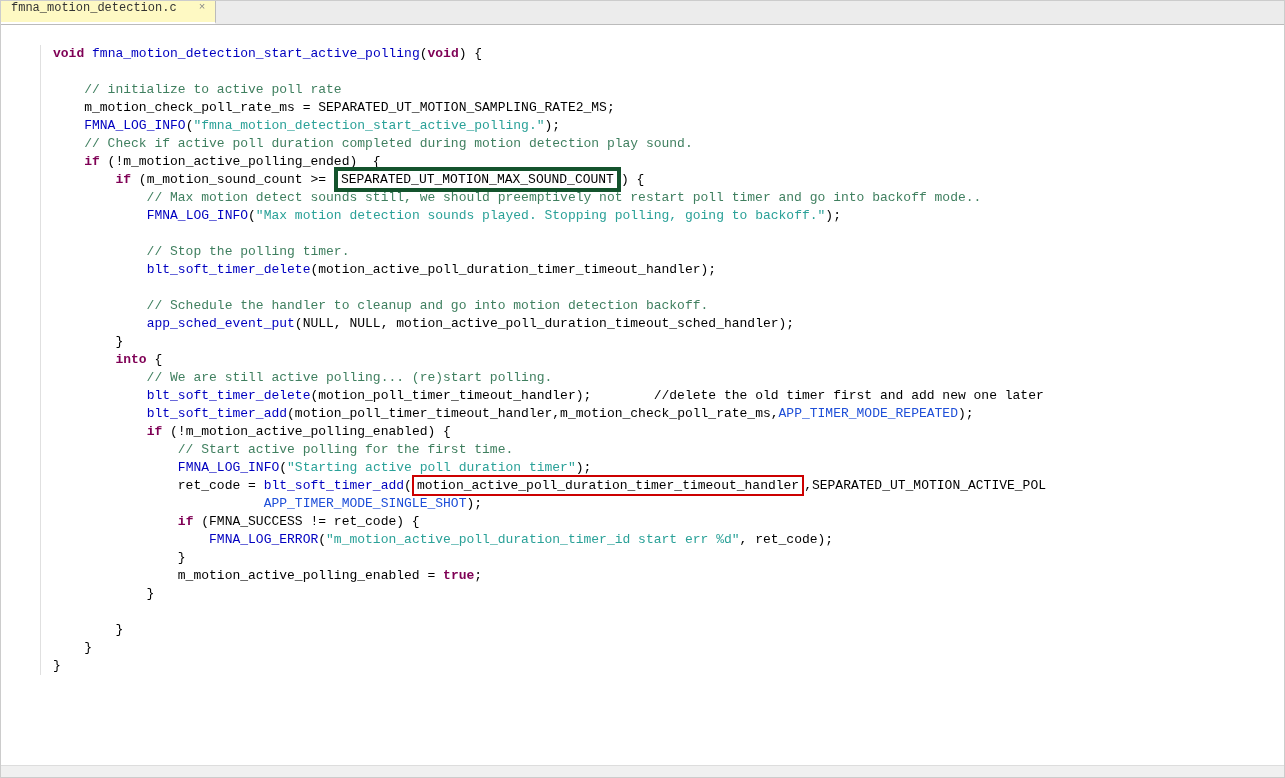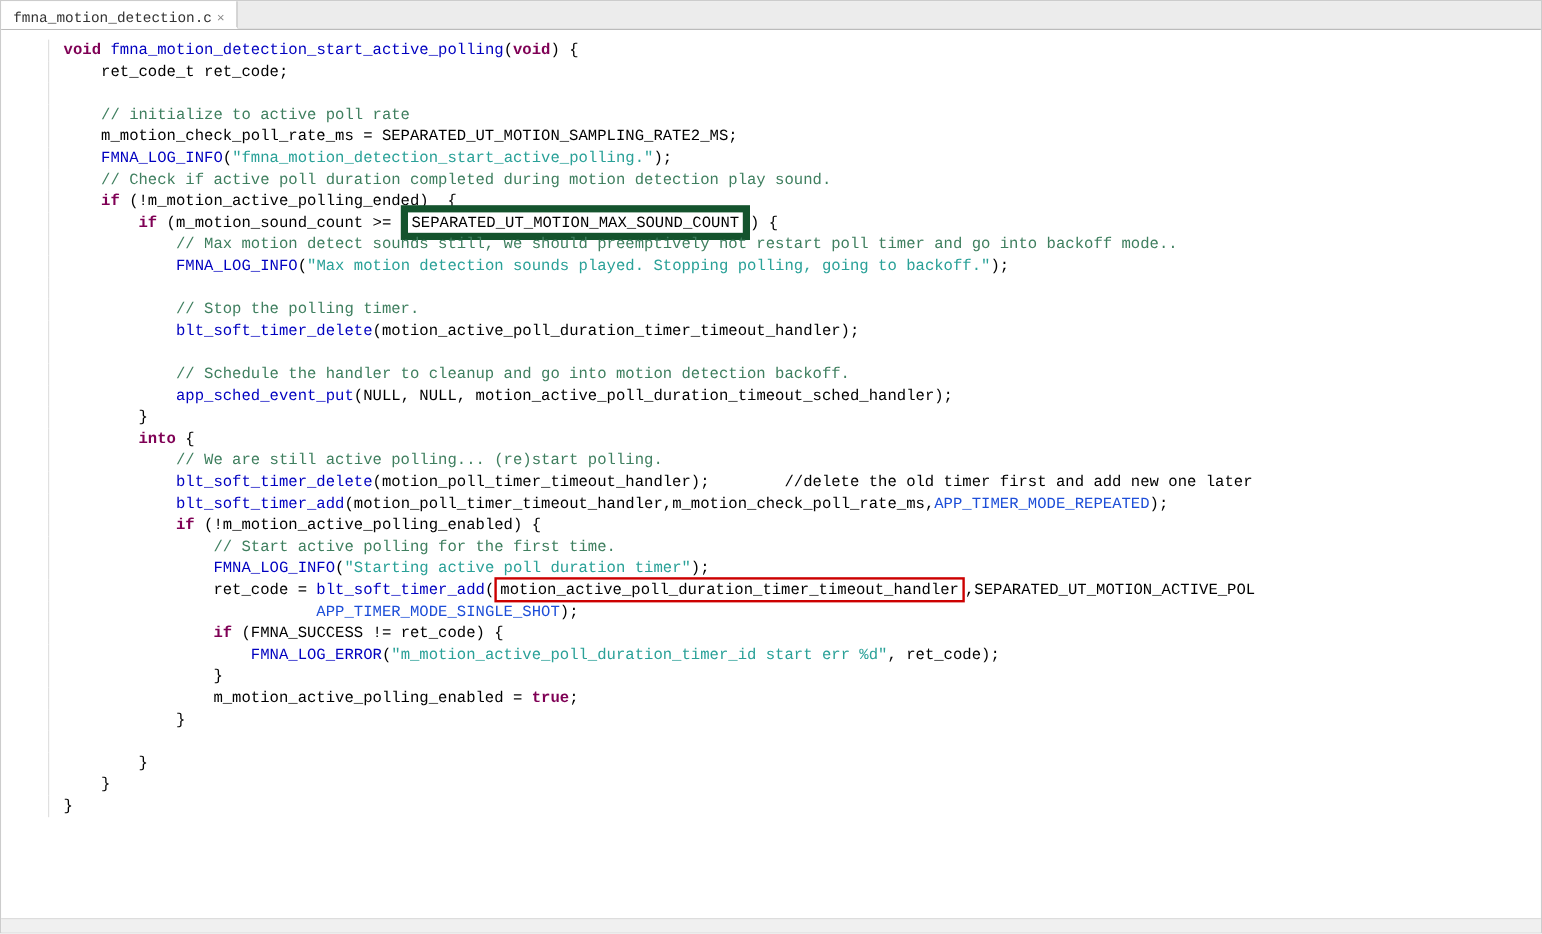--- a/index.html
+++ b/index.html
@@ -18,40 +18,40 @@
     }
     .tab-bar {
       background: #ececec;
       border-bottom: 1px solid #bbb;
       display: flex;
       align-items: stretch;
       height: 24px;
     }
     .tab {
       display: flex;
-      align-items: flex-end;
+      align-items: flex-start;
       padding: 0 10px;
-      background: #ffffff;
+      background: #fef9c3;
       border-right: 1px solid #bbb;
       border-bottom: 2px solid #ffffff;
       font-size: 12px;
       color: #333;
-      gap: 4px;
+      gap: 22px;
       height: 100%;
     }
     .tab-close {
       font-size: 11px;
       color: #888;
       cursor: pointer;
     }
     .code-area {
       flex: 1;
       background: #ffffff;
       overflow: auto;
-      padding: 8px 0;
+      padding: 20px 0;
     }
     .code-line {
       display: flex;
       min-height: 18px;
       line-height: 18px;
       white-space: pre;
     }
     .line-num {
       min-width: 40px;
       text-align: right;
@@ -94,24 +94,20 @@
     </div>
   </div>
 
   <div class="code-area">
 
     <div class="code-line">
       <span class="line-num"></span>
       <span class="code-content"><span class="kw">void</span> <span class="fn">fmna_motion_detection_start_active_polling</span><span class="plain">(</span><span class="kw">void</span><span class="plain">) {</span></span>
     </div>
 
-    <div class="code-line">
-      <span class="line-num"></span>
-      <span class="code-content"><span class="plain">    ret_code_t ret_code;</span></span>
-    </div>
 
     <div class="code-line">
       <span class="line-num"></span>
       <span class="code-content"> </span>
     </div>
 
     <div class="code-line">
       <span class="line-num"></span>
       <span class="code-content"><span class="cm">    // initialize to active poll rate</span></span>
     </div>
@@ -131,21 +127,21 @@
       <span class="code-content"><span class="cm">    // Check if active poll duration completed during motion detection play sound.</span></span>
     </div>
 
     <div class="code-line">
       <span class="line-num"></span>
       <span class="code-content"><span class="kw">    if</span><span class="plain"> (!m_motion_active_polling_ended)  {</span></span>
     </div>
 
     <div class="code-line">
       <span class="line-num"></span>
-      <span class="code-content"><span class="plain">        </span><span class="kw">if</span><span class="plain"> (m_motion_sound_count &gt;= </span><span style="border: 6px solid #14532d; padding: 1px 3px; display: inline;">SEPARATED_UT_MOTION_MAX_SOUND_COUNT</span><span class="plain">) {</span></span>
+      <span class="code-content"><span class="plain">        </span><span class="kw">if</span><span class="plain"> (m_motion_sound_count &gt;= </span><span style="border: 4px solid #14532d; padding: 1px 3px; display: inline;">SEPARATED_UT_MOTION_MAX_SOUND_COUNT</span><span class="plain">) {</span></span>
     </div>
 
     <div class="code-line">
       <span class="line-num"></span>
       <span class="code-content"><span class="cm">            // Max motion detect sounds still, we should preemptively not restart poll timer and go into </span><span class="cm underline-dotted">backoff</span><span class="cm"> mode..</span></span>
     </div>
 
     <div class="code-line">
       <span class="line-num"></span>
       <span class="code-content"><span class="plain">            </span><span class="fn">FMNA_LOG_INFO</span><span class="plain">(</span><span class="str">"Max motion detection sounds played. Stopping polling, going to </span><span class="str underline-dotted">backoff</span><span class="str">."</span><span class="plain">);</span></span>

